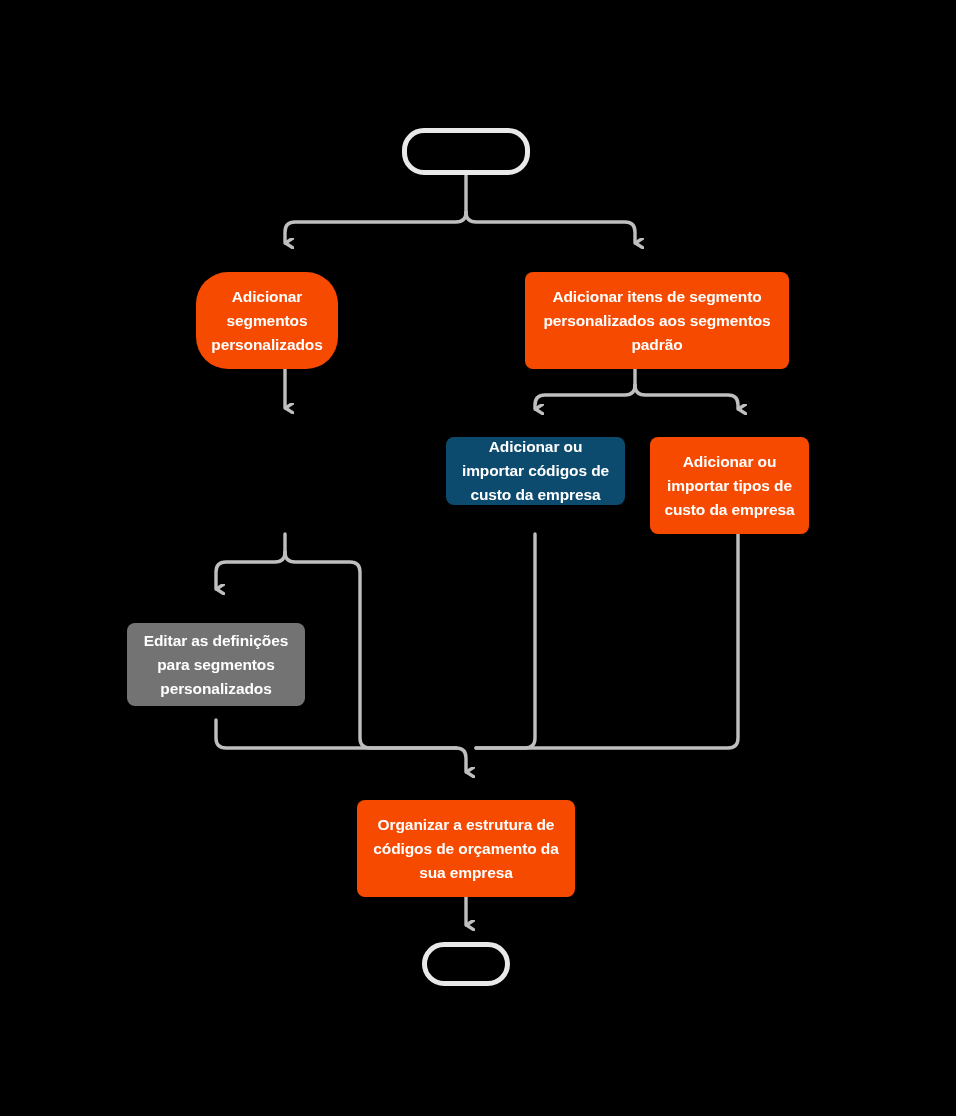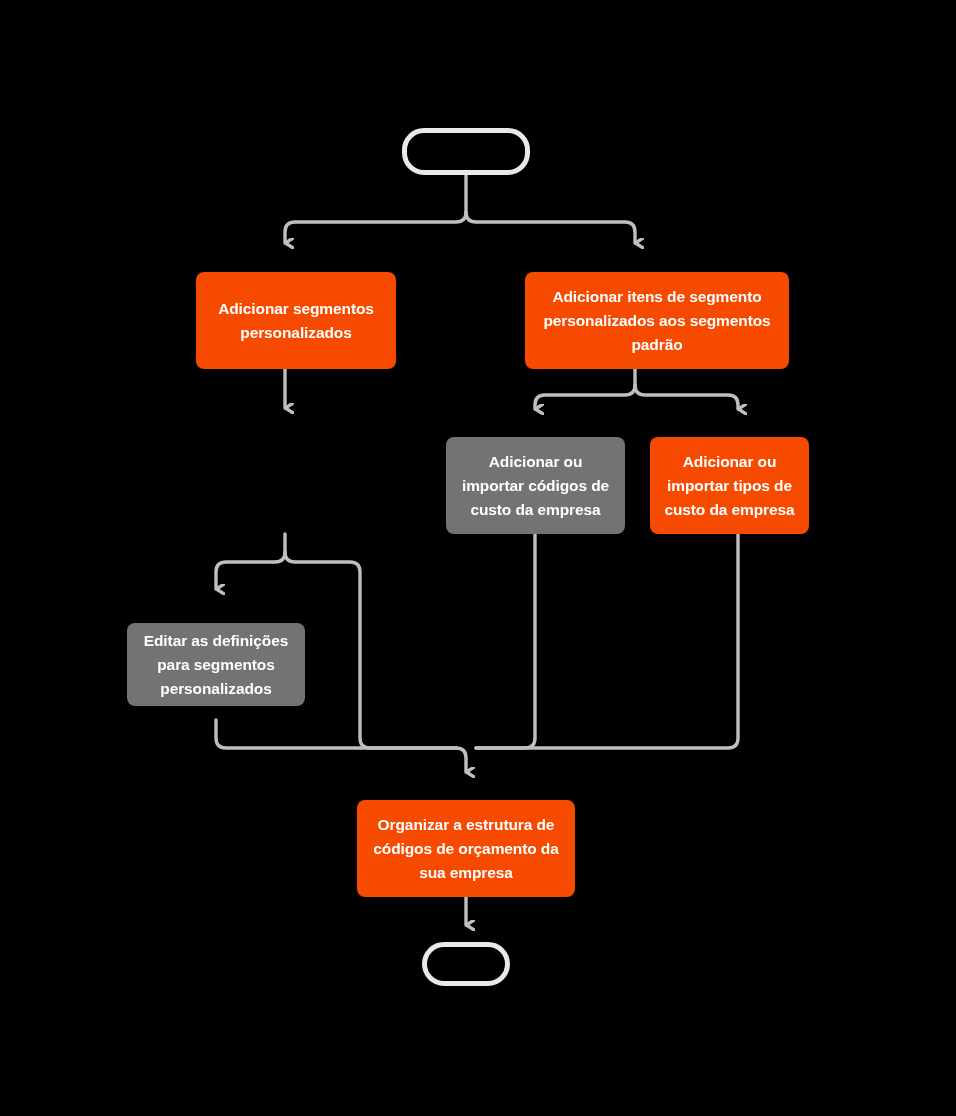--- a/index.html
+++ b/index.html
@@ -95,30 +95,30 @@
       <path d="M456,748 Q466,748 466,758 L466,772" marker-end="url(#arrowhead)"></path>
 
       <path d="M466,897 L466,925" marker-end="url(#arrowhead)"></path>
     </g>
   </svg>
 
   <div class="terminal-box" style="left:402px; top:128px; width:128px; height:47px;">
     <span class="node-label"></span>
   </div>
 
-  <div class="node-box" style="left:196px; top:272px; width:200px; height:97px; background:#F64A00;">
+  <div class="node-box" style="left:196px; top:272px; width:142px; height:97px; background:#F64A00;border-radius:32px;">
     <span class="node-label">Adicionar segmentos personalizados</span>
   </div>
 
   <div class="node-box" style="left:525px; top:272px; width:264px; height:97px; background:#F64A00;">
     <span class="node-label">Adicionar itens de segmento personalizados aos segmentos padrão</span>
   </div>
 
 
-  <div class="node-box" style="left:446px; top:437px; width:179px; height:97px; background:#737373;">
+  <div class="node-box" style="left:446px; top:437px; width:179px; height:68px; background:#0c4a6e;">
     <span class="node-label">Adicionar ou importar códigos de custo da empresa</span>
   </div>
 
   <div class="node-box" style="left:650px; top:437px; width:159px; height:97px; background:#F64A00;">
     <span class="node-label">Adicionar ou importar tipos de custo da empresa</span>
   </div>
 
   <div class="node-box" style="left:127px; top:623px; width:178px; height:83px; background:#737373;">
     <span class="node-label">Editar as definições para segmentos personalizados</span>
   </div>

